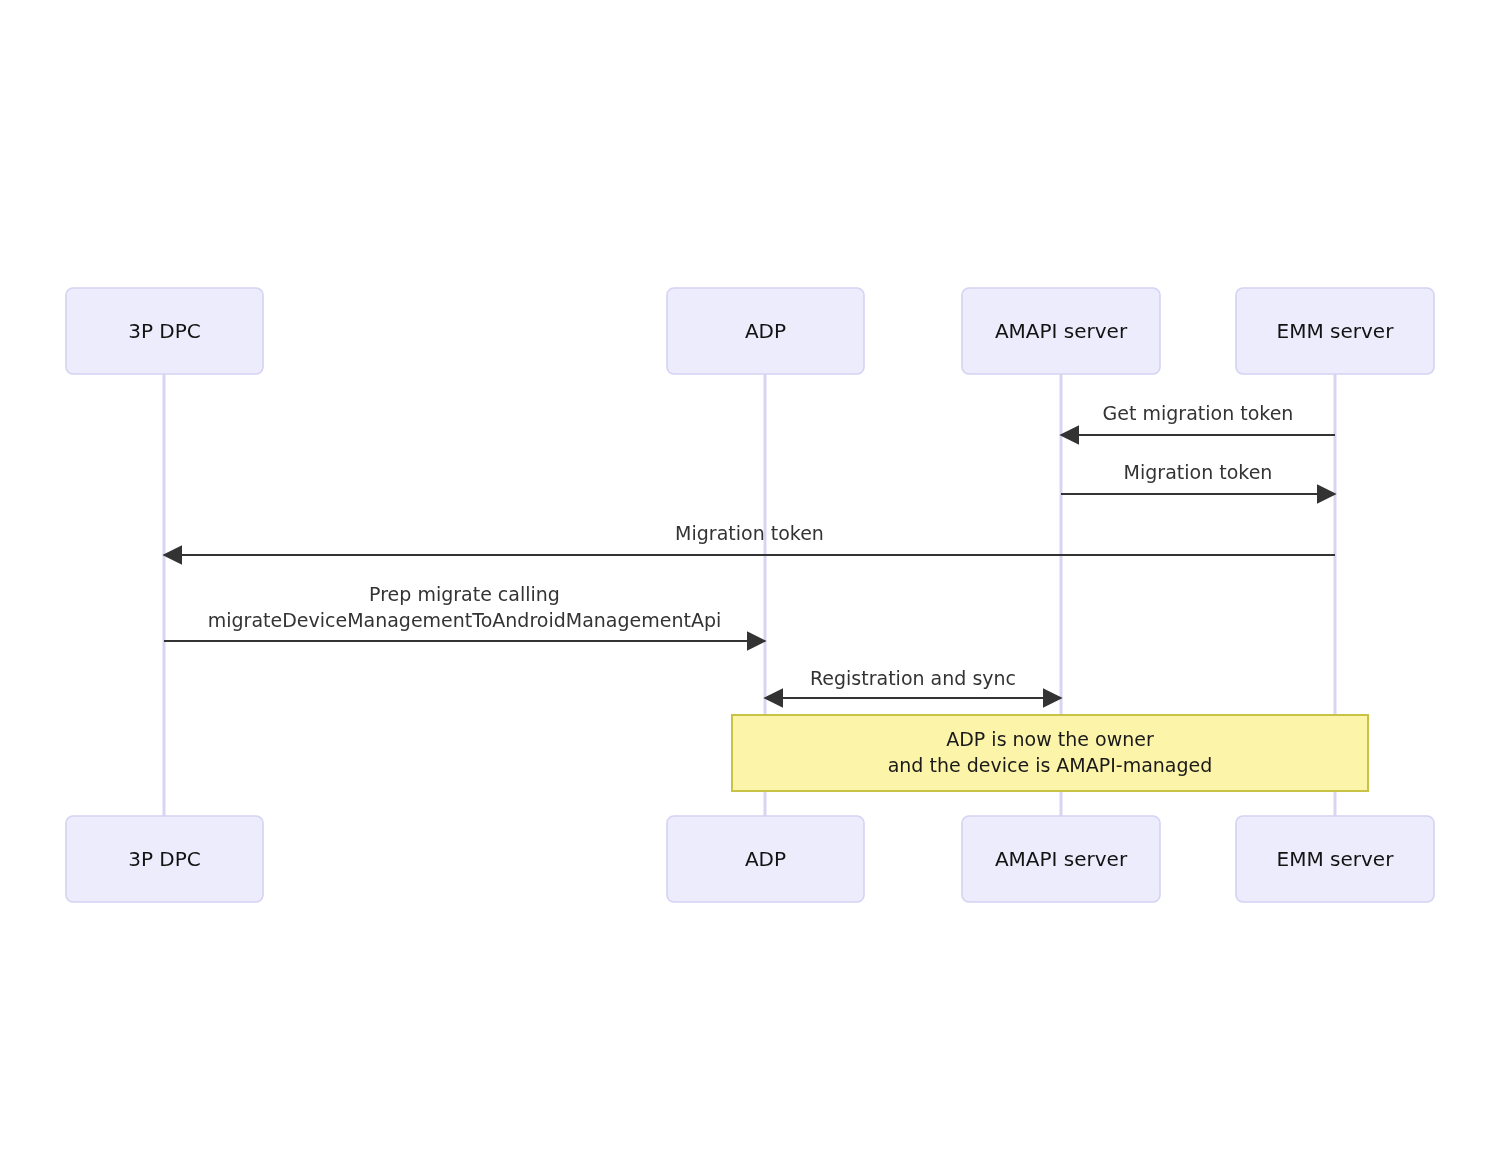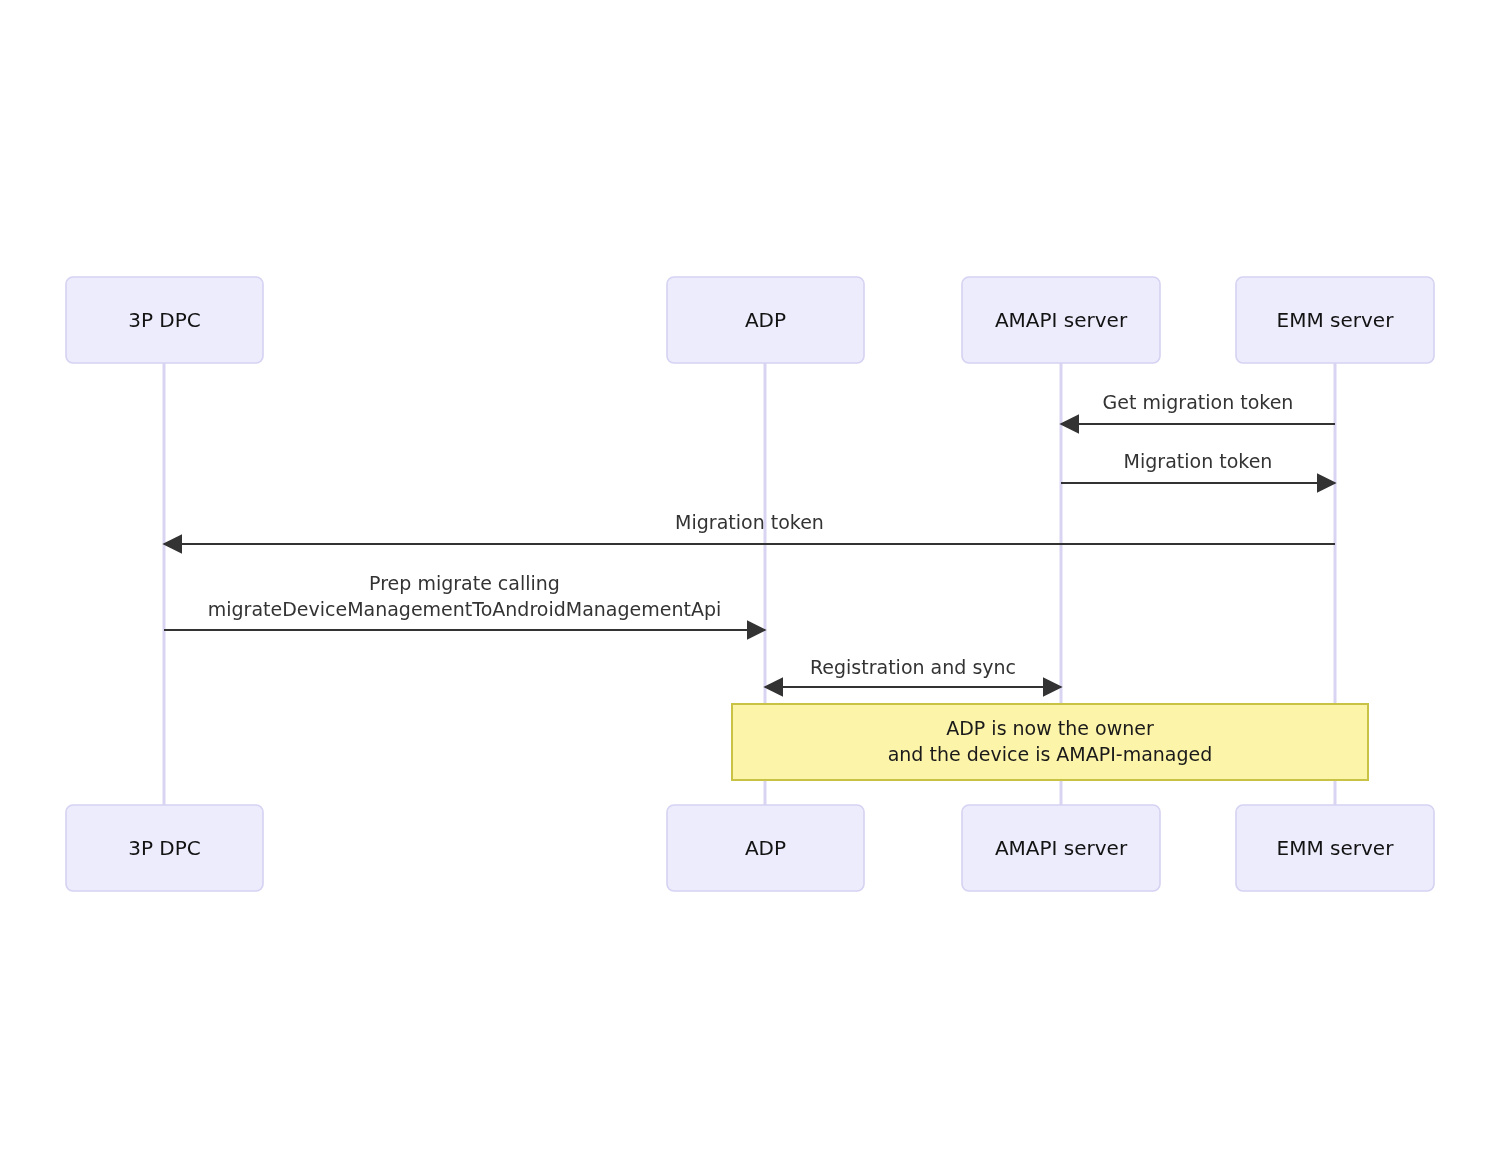--- a/index.html
+++ b/index.html
@@ -12,20 +12,21 @@
     width: 1500px;
     height: 1169px;
     font-family: "DejaVu Sans", "Liberation Sans", sans-serif;
     color: #333333;
     overflow: hidden;
   }
   #diagram-root {
     position: relative;
     width: 1500px;
     height: 848px;
+    margin-top: 11px;
   }
   #diagram-svg {
     position: absolute;
     left: 0;
     top: 0;
     width: 1500px;
     height: 1169px;
   }
   .actor-box-label {
     font-size: 20px;

